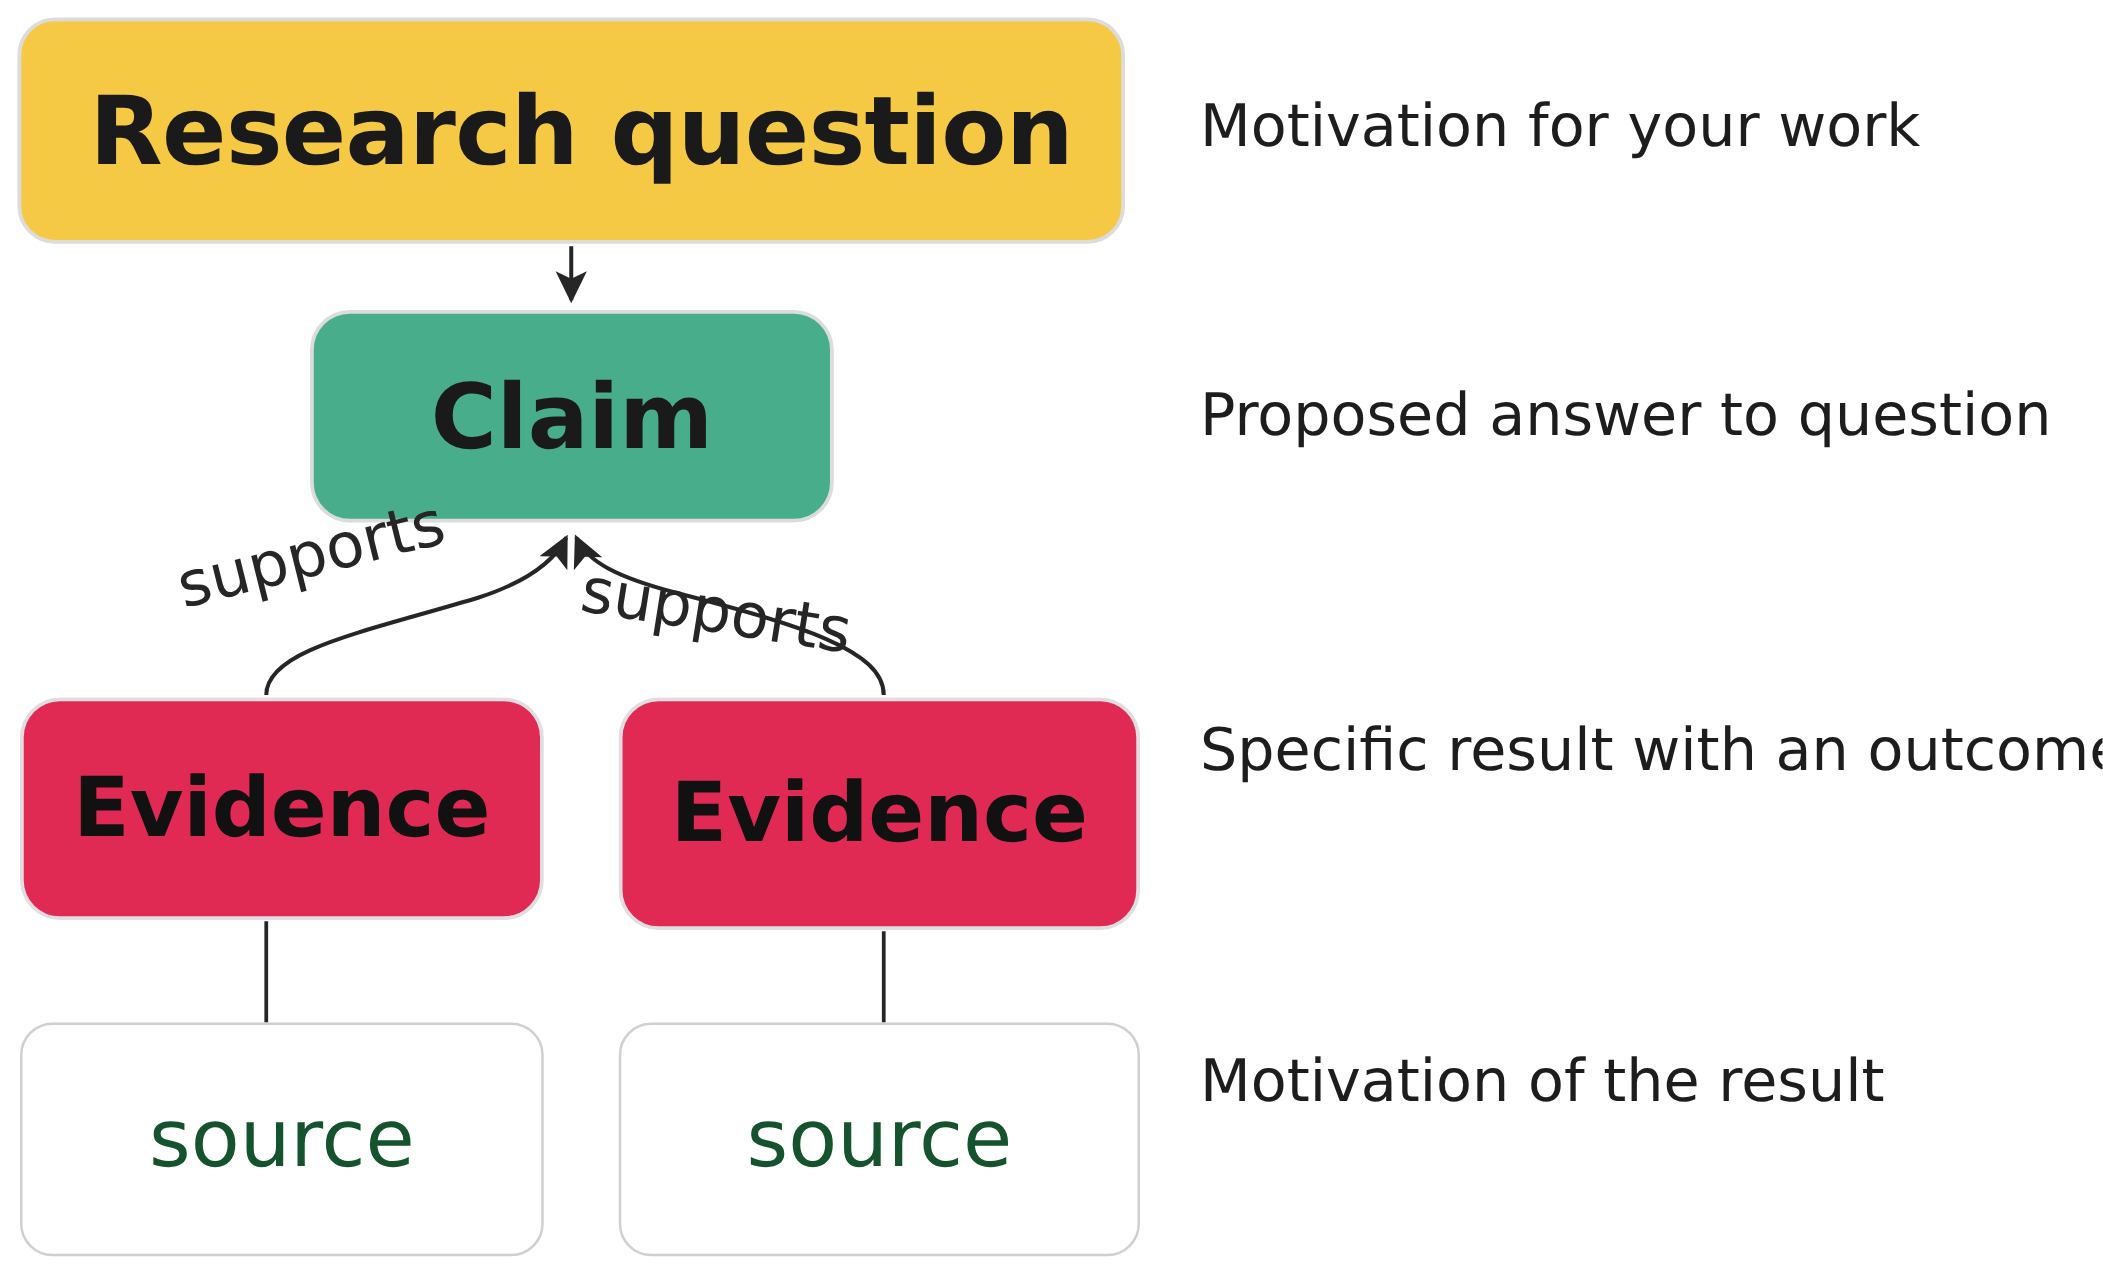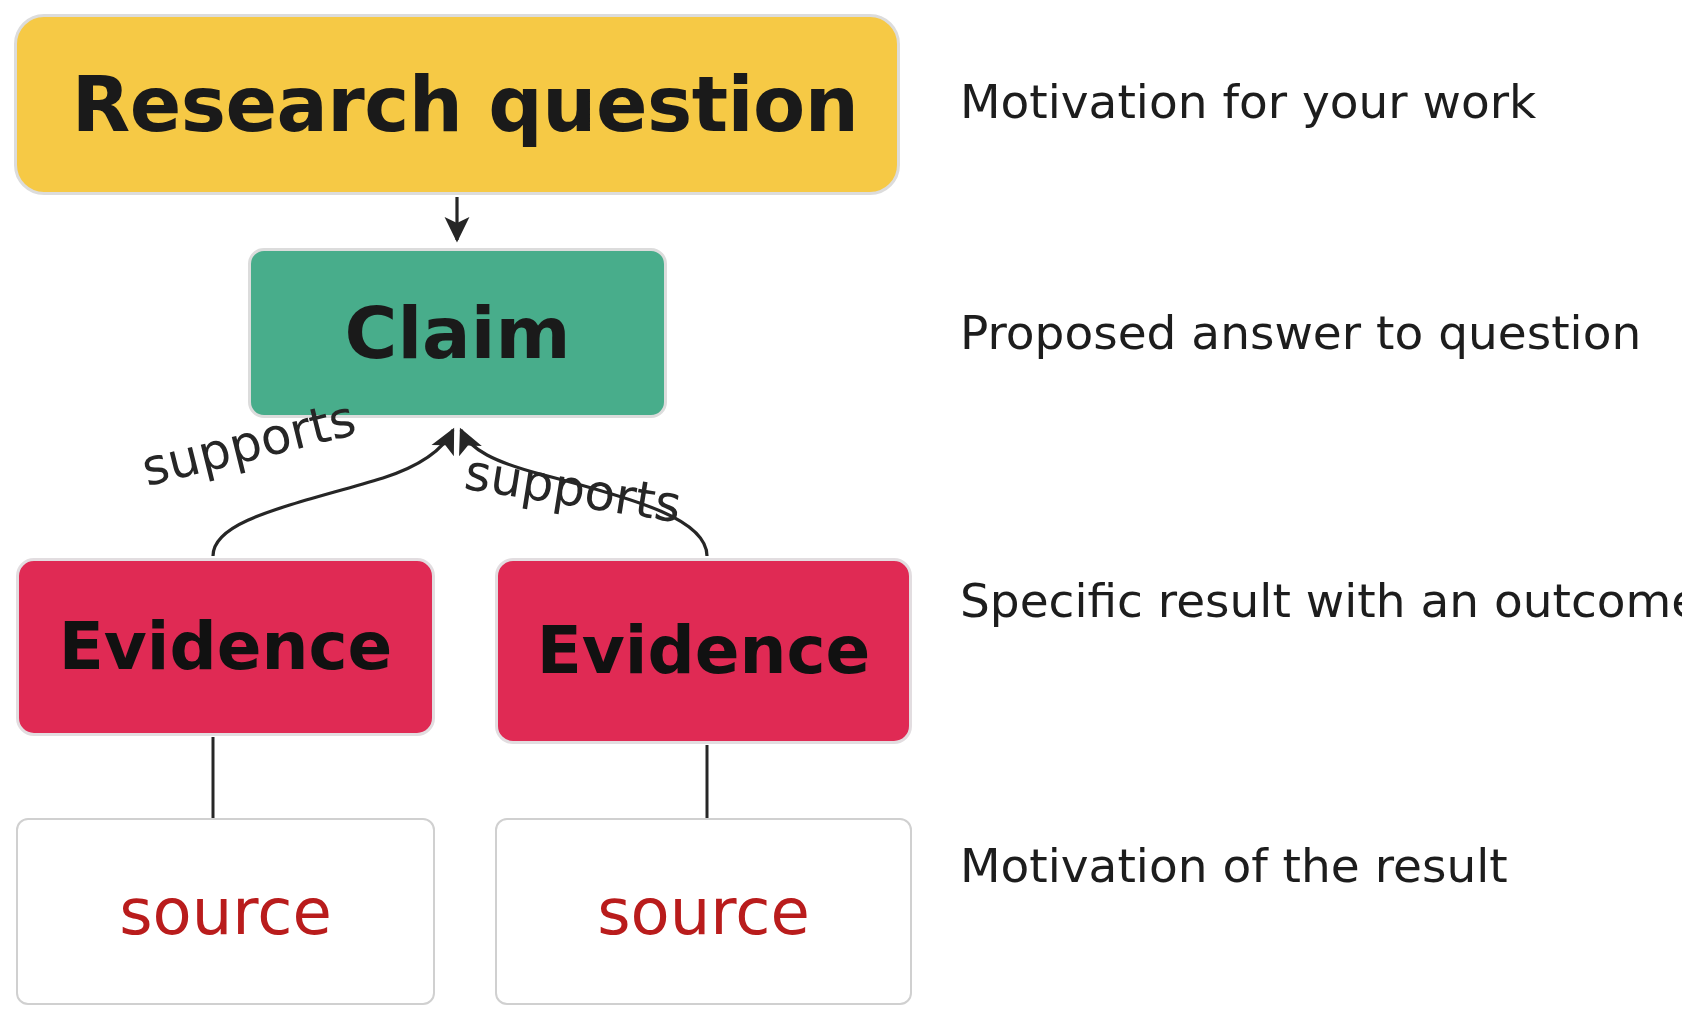--- a/index.html
+++ b/index.html
@@ -47,53 +47,53 @@
     padding-left: 16px;
   }
 
   .node-claim {
     left: 248px;
     top: 248px;
     width: 419px;
     height: 170px;
     background: #48ad8b;
     border: 3px solid #dcdcdc;
-    border-radius: 16px;
+    border-radius: 32px;
     font-size: 72px;
     font-weight: bold;
   }
 
   .node-evidence {
     background: #e02a54;
     border: 3px solid #e2dde0;
-    border-radius: 18px;
+    border-radius: 32px;
     font-size: 66px;
     font-weight: bold;
     color: #111111;
   }
   .node-evidence-1 {
     left: 16px;
     top: 558px;
     width: 419px;
     height: 178px;
   }
   .node-evidence-2 {
     left: 495px;
     top: 558px;
     width: 417px;
     height: 186px;
   }
 
   .node-source {
     background: #ffffff;
     border: 2px solid #d0d0d0;
-    border-radius: 12px;
+    border-radius: 26px;
     font-size: 64px;
     font-weight: normal;
-    color: #b91c1c;
+    color: #14532d;
   }
   .node-source-1 {
     left: 16px;
     top: 818px;
     width: 419px;
     height: 187px;
   }
   .node-source-2 {
     left: 495px;
     top: 818px;

